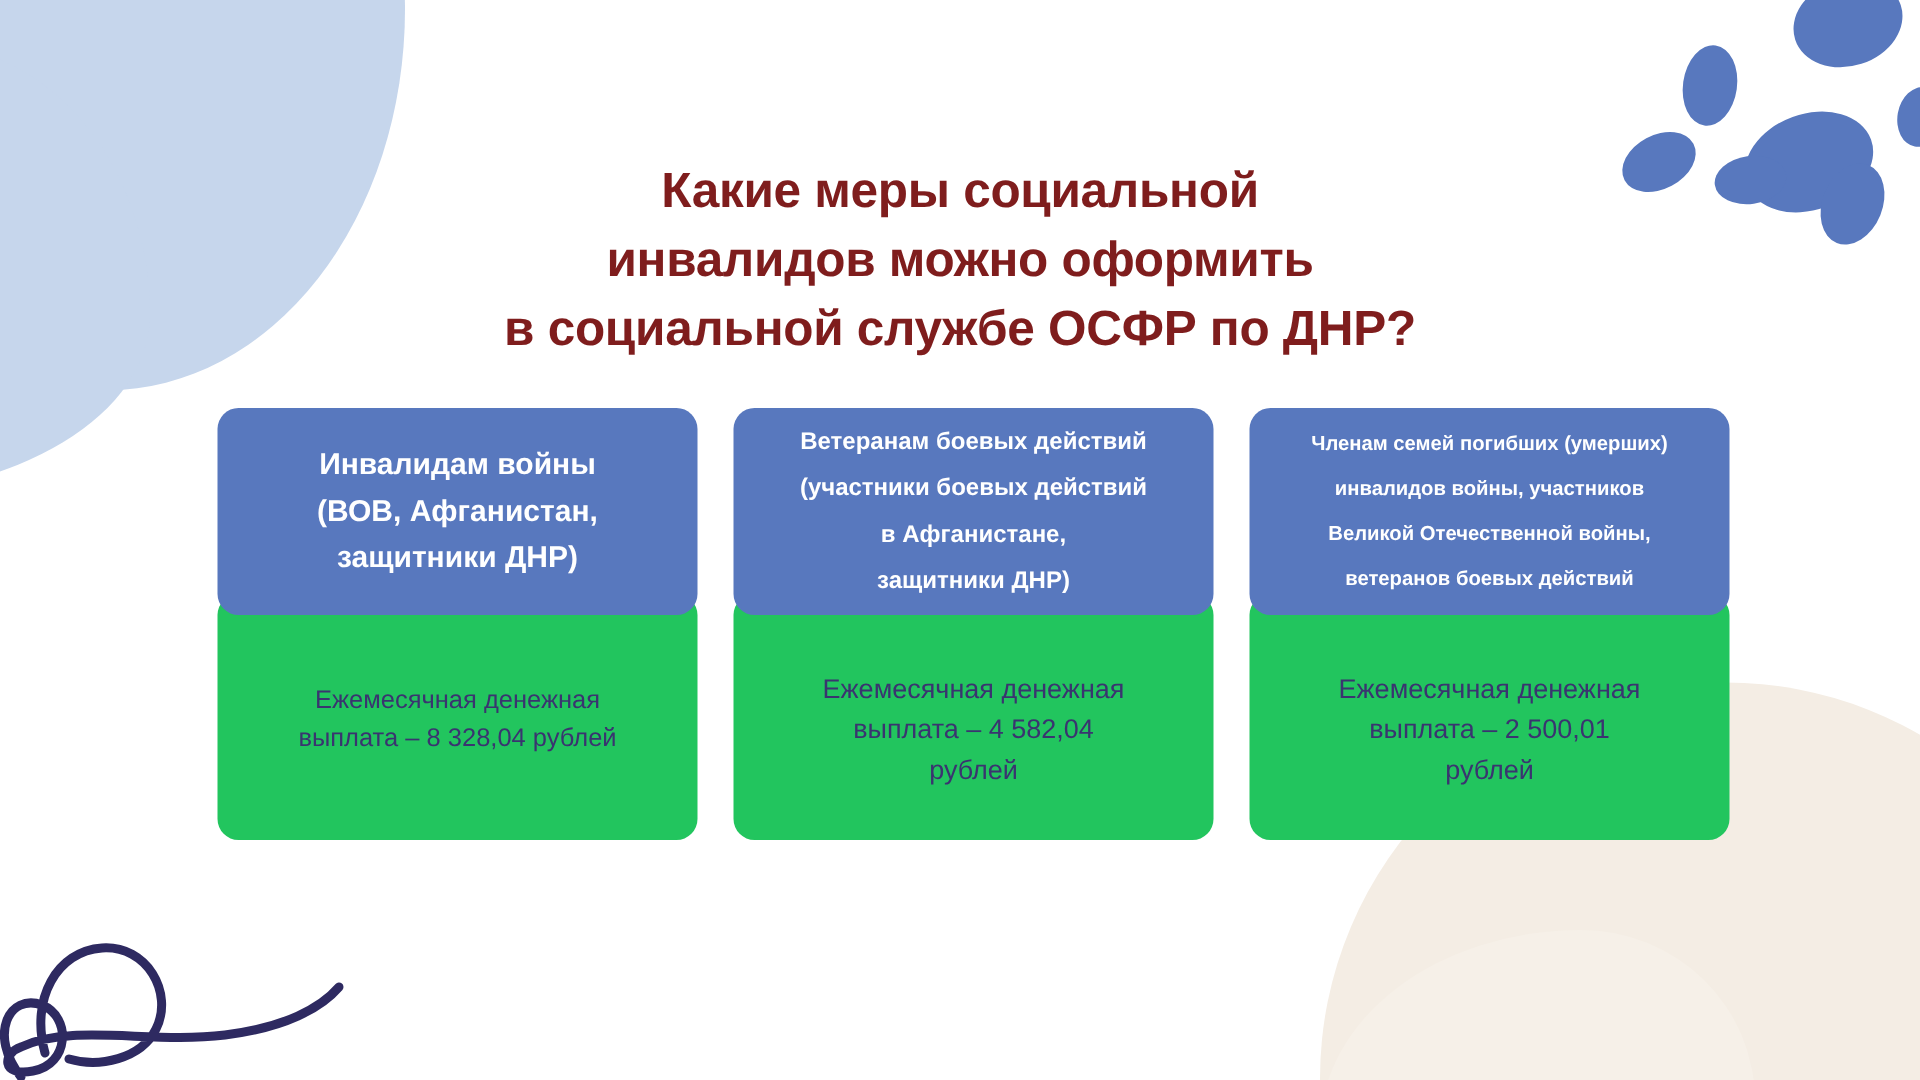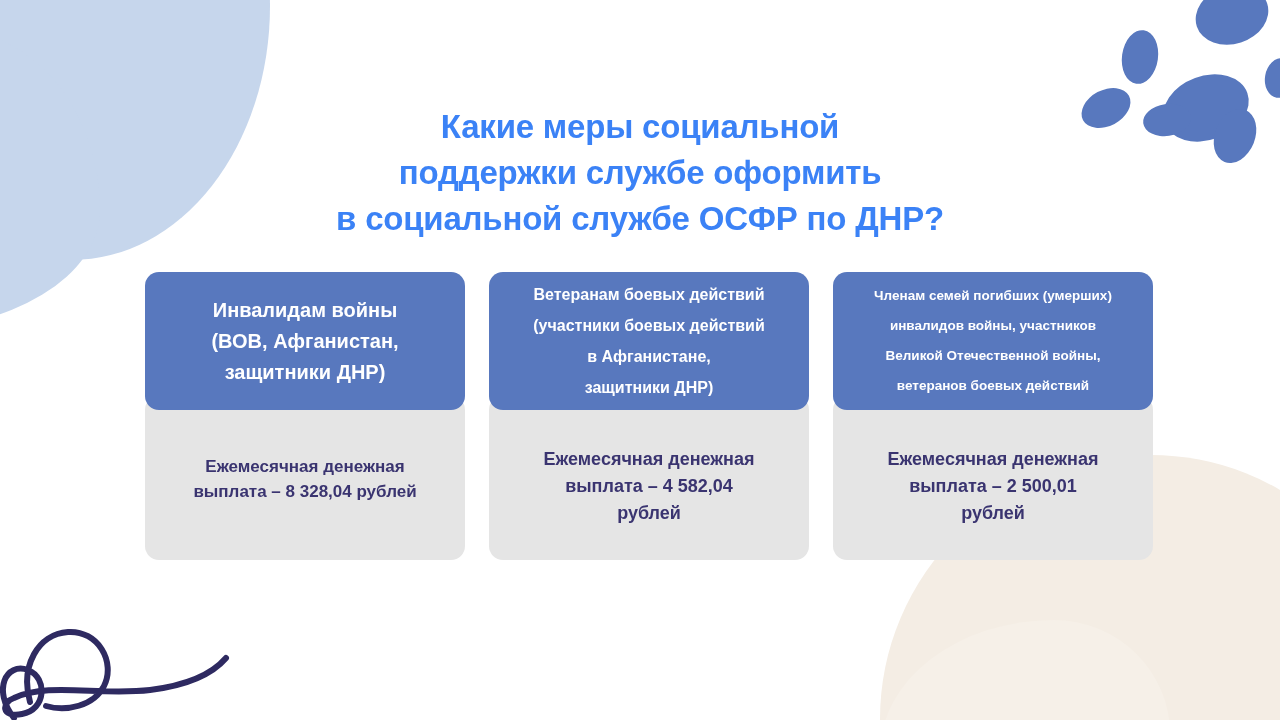--- a/index.html
+++ b/index.html
@@ -82,21 +82,21 @@
   }
 
   
   .title {
     position: absolute;
     left: 50%;
     transform: translateX(-50%);
     top: 82px;
     width: 900px;
     text-align: center;
-    color: #3b82f6;
+    color: #7f1d1d;
     font-weight: bold;
     font-size: 33px;
     line-height: 46px;
     letter-spacing: -0.2px;
   }
   .title-line { display: block; white-space: nowrap; }
 
   
   .cards {
     position: absolute;
@@ -120,32 +120,31 @@
     text-align: center;
     box-sizing: border-box;
     position: relative;
     z-index: 2;
     display: flex;
     align-items: center;
     justify-content: center;
   }
 
   .card-body {
-    background: #e5e5e5;
+    background: #22c55e;
     border-radius: 14px;
     color: #3A3470;
     text-align: center;
     box-sizing: border-box;
     margin-top: -14px;
     padding-top: 14px;
     position: relative;
     z-index: 1;
     display: flex;
     justify-content: center;
-    font-weight: bold;
   }
 
   
   .card-1 .card-head {
     height: 138px;
     padding: 10px 6px;
     font-size: 20px;
     line-height: 31px;
   }
   .card-1 .card-body {
@@ -212,21 +211,21 @@
 
     <svg class="squiggle" viewBox="0 0 260 150">
       <path d="M14 148 C -8 120, 6 92, 28 100 C 48 108, 46 140, 22 144 C 0 148, 2 132, 14 128
                C 48 112, 100 126, 150 120 C 190 115, 214 102, 226 88
                M 30 132 C 20 96, 38 64, 68 62 C 98 60, 116 92, 104 116 C 94 136, 66 142, 46 136" fill="none" stroke="#2E2A61" stroke-width="6" stroke-linecap="round"></path>
     </svg>
   </div>
 
   <h1 class="title">
     <span class="title-line">Какие меры социальной</span>
-    <span class="title-line">поддержки службе оформить</span>
+    <span class="title-line">инвалидов можно оформить</span>
     <span class="title-line">в социальной службе ОСФР по ДНР?</span>
   </h1>
 
   <div class="cards">
 
     <div class="card card-1">
       <div class="card-head">
         <span class="card-head-text">Инвалидам войны
 (ВОВ, Афганистан,
 защитники ДНР)</span>

